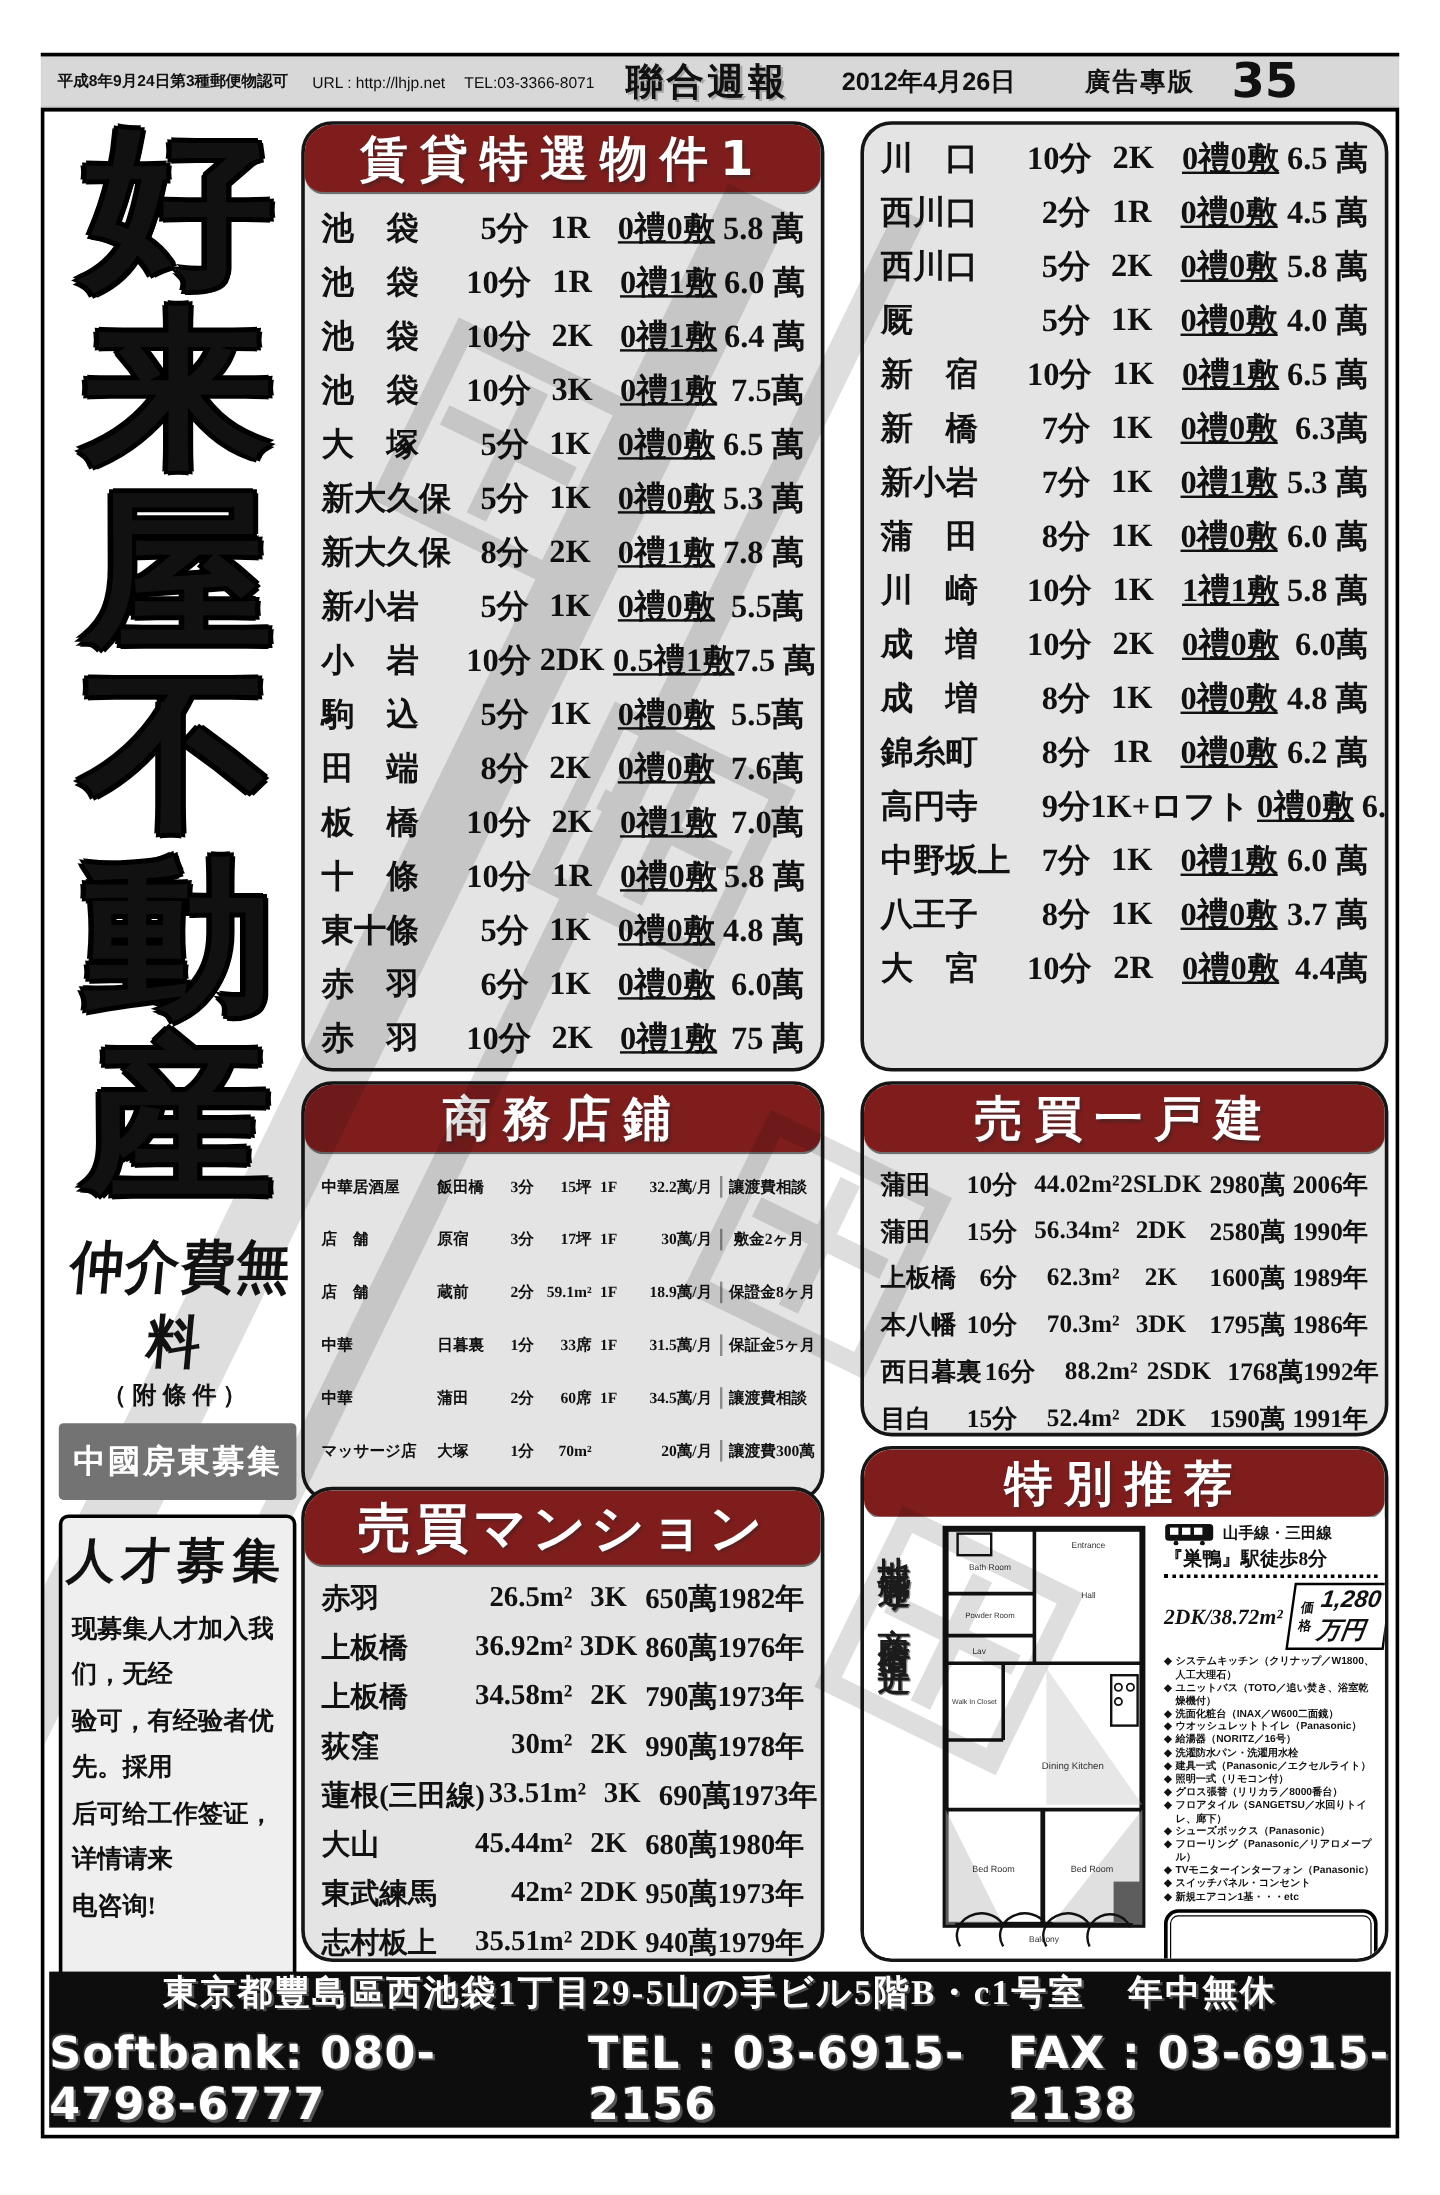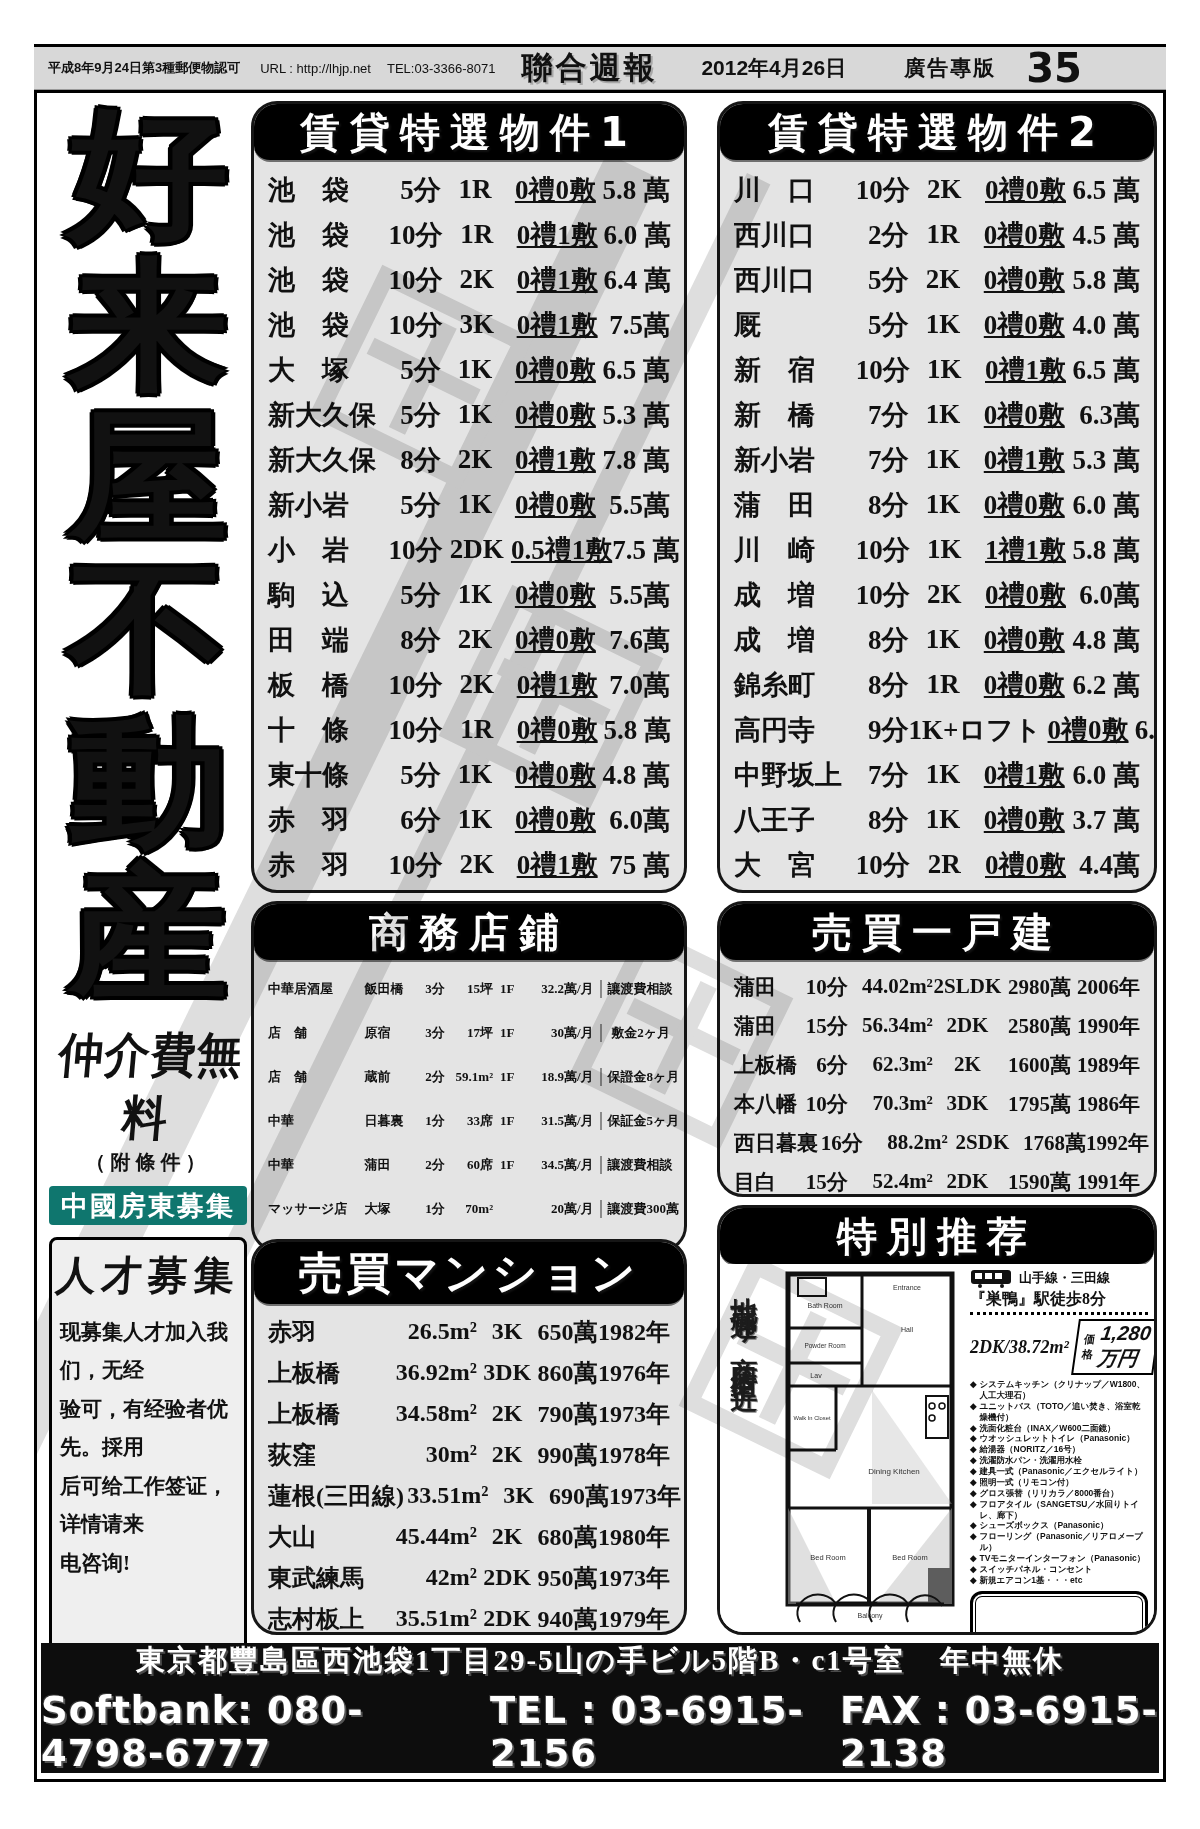--- a/index.html
+++ b/index.html
@@ -33,31 +33,31 @@
   .g1{left:60px;top:110px;} .g2{left:190px;top:430px;} .g3{left:320px;top:770px;} .g4{left:430px;top:1100px;}
   
   .col-left{position:absolute;left:12px;top:6px;width:198px;z-index:7;}
   .bigchar{height:152px;line-height:148px;font-size:142px;font-weight:900;text-align:center;
            font-family:"DejaVu Sans",sans-serif;transform:scaleX(1.12);
            text-shadow:4px 0 0 #000,-4px 0 0 #000,0 4px 0 #000,0 -4px 0 #000,
                        3px 3px 0 #000,-3px -3px 0 #000,3px -3px 0 #000,-3px 3px 0 #000;}
   .feefree{margin-top:16px;font-size:45px;font-weight:900;text-align:center;
            transform:skewX(-5deg) scaleY(1.05);letter-spacing:1px;}
   .feenote{font-size:20px;font-weight:bold;text-align:center;letter-spacing:5px;margin-top:2px;}
-  .landlord{margin-top:10px;background:#0f766e;color:#fff;height:39px;display:flex;align-items:center;
+  .landlord{margin-top:10px;background:#737373;color:#fff;height:64px;display:flex;align-items:center;
             justify-content:center;font-size:27px;font-weight:900;letter-spacing:2px;border-radius:4px;}
   .talent{margin-top:12px;border:3px solid #000;border-radius:8px;background:#efefef;
           height:414px;box-sizing:border-box;overflow:hidden;}
   .talent-head{font-size:40px;font-weight:900;text-align:center;padding:8px 0 4px 0;letter-spacing:6px;
                transform:skewX(-4deg);}
   .talent-body{padding:6px 8px;font-size:21px;font-weight:bold;line-height:1.83;}
   
   .tbl{position:absolute;border:3px solid #161616;border-radius:26px;background:#e4e4e4;
        overflow:hidden;box-sizing:border-box;z-index:2;}
-  .tbl-head{height:56px;background:#000000;display:flex;align-items:center;justify-content:center;
+  .tbl-head{height:56px;background:#7f1d1d;display:flex;align-items:center;justify-content:center;
             color:#fff;font-weight:900;letter-spacing:10px;font-family:"DejaVu Sans",sans-serif;
             font-size:40px;text-shadow:2px 2px 2px rgba(40,40,40,.45);border-bottom:2px solid #6f6f6f;
             border-radius:0 0 16px 16px;}
   .tbl-body{padding:5px 14px;}
   .row{display:flex;align-items:center;font-weight:bold;white-space:nowrap;}
   .c{display:block;}
   
   .rental .row{height:45px;font-size:27px;}
   .rental .st{flex:0 0 30%;} .rental .wk{flex:0 0 13%;text-align:right;}
   .rental .ly{flex:0 0 17%;text-align:center;} .rental .fe{flex:0 0 23%;text-align:center;text-decoration:underline;}
@@ -300,21 +300,20 @@
             <span class="c st">赤　羽</span>
             <span class="c wk">10分</span>
             <span class="c ly">2K</span>
             <span class="c fe">0禮1敷</span>
             <span class="c pr">75 萬</span>
           </div>
         </div>
     </div>
 
     <div class="tbl rental t-rental2">
-      <div class="tbl-head">賃貸特選物件2</div>
       <div class="tbl-body">
 
           <div class="row">
             <span class="c st">川　口</span>
             <span class="c wk">10分</span>
             <span class="c ly">2K</span>
             <span class="c fe">0禮0敷</span>
             <span class="c pr">6.5 萬</span>
           </div>
 

